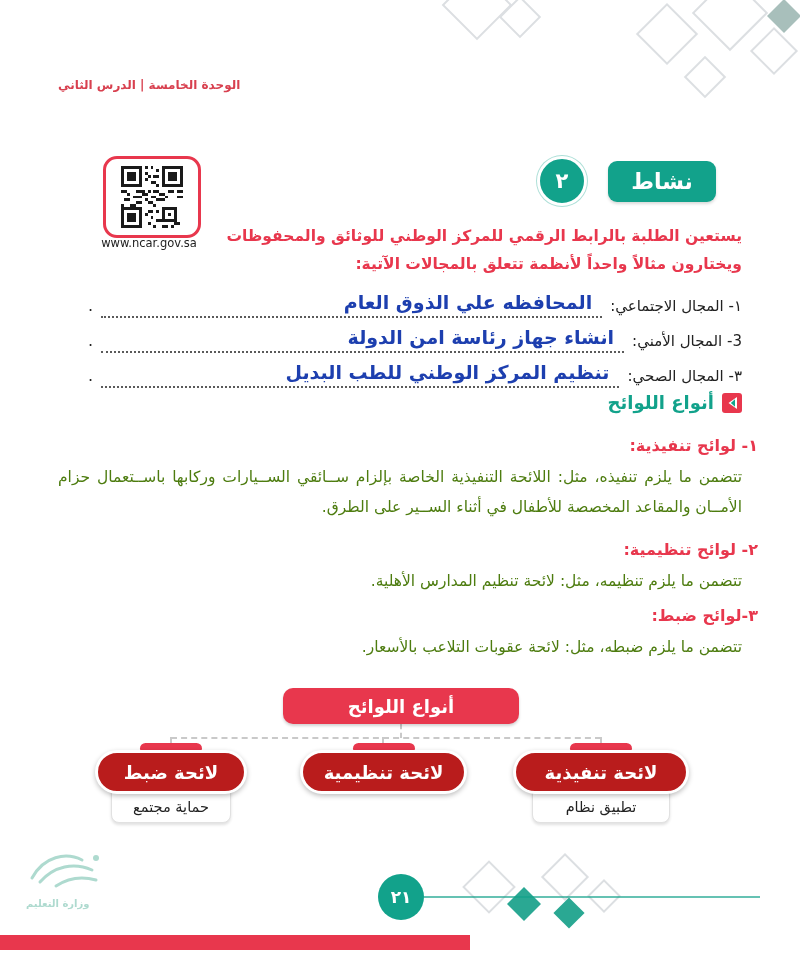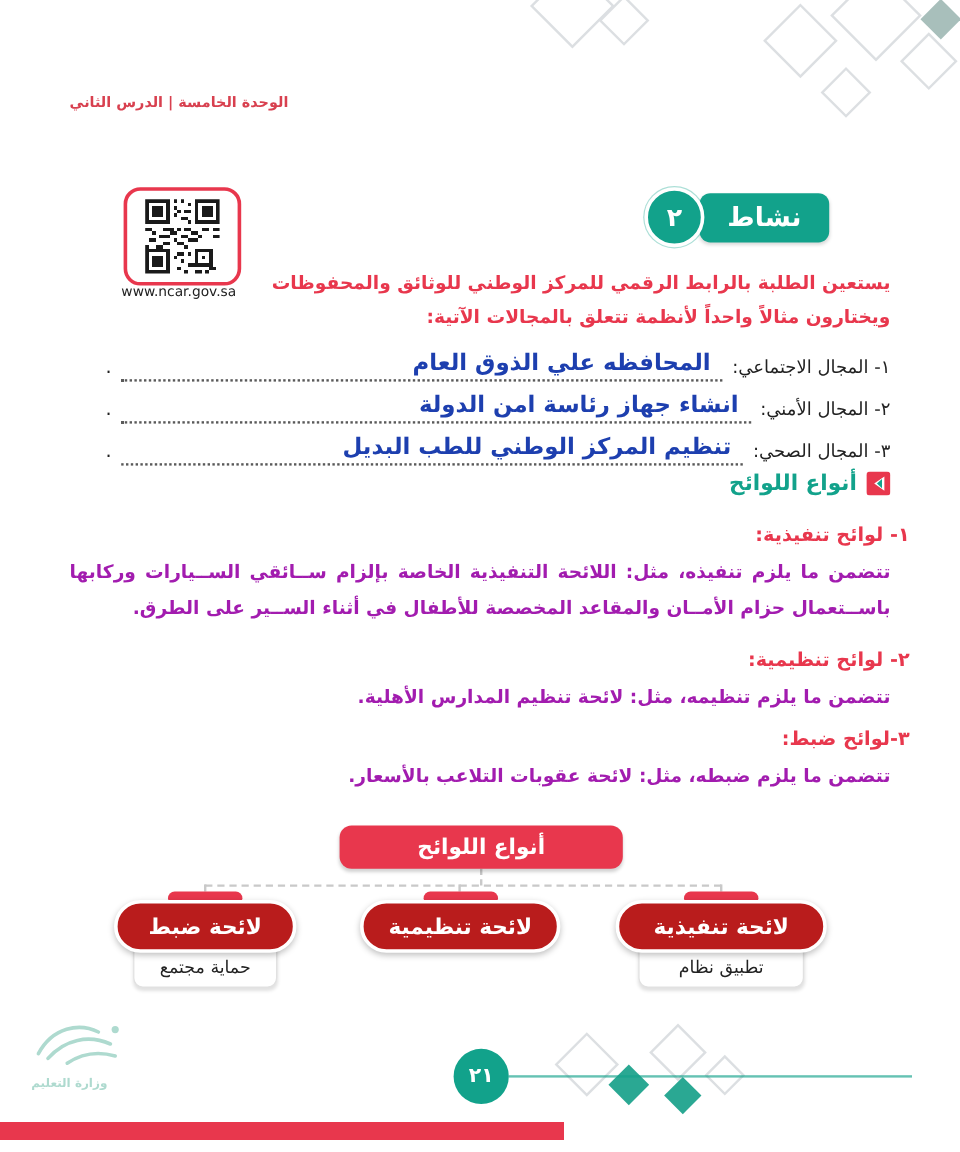--- a/index.html
+++ b/index.html
@@ -7,21 +7,21 @@
     position:relative;width:800px;height:960px;background:#ffffff;overflow:hidden;
     direction:rtl;font-family:"DejaVu Sans", sans-serif;color:#1a1a1a;
   }
   
   .breadcrumb{
     position:absolute;top:78px;left:58px;color:#d8404f;font-size:12px;font-weight:700;
     direction:rtl;
   }
   
   .badge-box{
-    position:absolute;top:161px;left:583px;width:108px;height:41px;background:#12a28b;
+    position:absolute;top:161px;left:608px;width:108px;height:41px;background:#12a28b;
     border-radius:9px;display:flex;align-items:center;justify-content:center;
     color:#fff;font-size:22px;font-weight:700;box-shadow:0 2px 3px rgba(0,0,0,.15);
   }
   .badge-circle{
     position:absolute;top:156px;left:537px;width:44px;height:44px;border-radius:50%;
     background:#12a28b;border:3px solid #ffffff;display:flex;align-items:center;justify-content:center;
     color:#fff;font-size:21px;font-weight:700;z-index:2;box-shadow:0 0 0 1px rgba(18,162,139,.35);
   }
   
   .qr-frame{
@@ -45,22 +45,22 @@
   .field-row .answer{
     flex:1;border-bottom:2px dotted #5a5a5a;color:#1d3faf;font-weight:700;font-size:19px;
     text-align:right;padding:0 10px 1px 18px;line-height:26px;white-space:nowrap;overflow:hidden;
   }
   .field-row .dot-end{font-size:16px;color:#222;padding-bottom:3px;}
   
   .section-head{position:absolute;top:392px;right:58px;display:flex;align-items:center;gap:8px;}
   .section-head .title{color:#12a28b;font-size:18px;font-weight:700;}
   .sub-head{position:absolute;right:42px;color:#e8374d;font-size:16px;font-weight:700;}
   .body-text{
-    position:absolute;right:58px;width:684px;font-size:15.5px;line-height:30px;color:#a21caf;
-    text-align:justify;text-align-last:right;font-weight:bold;
+    position:absolute;right:58px;width:684px;font-size:15.5px;line-height:30px;color:#4d7c0f;
+    text-align:justify;text-align-last:right;
   }
   
   .root-box{
     position:absolute;top:688px;left:283px;width:236px;height:36px;background:#e8374d;border-radius:10px;
     display:flex;align-items:center;justify-content:center;color:#fff;font-size:18px;font-weight:700;
     box-shadow:0 2px 3px rgba(0,0,0,.18);z-index:2;
   }
   .conn{position:absolute;z-index:1;}
   .conn.h{border-top:2px dashed #c9c9c9;height:0;}
   .conn.v{border-left:2px dashed #c9c9c9;width:0;}
@@ -177,21 +177,21 @@
   <div class="qr-url">www.ncar.gov.sa</div>
 
   <div class="intro">يستعين الطلبة بالرابط الرقمي للمركز الوطني للوثائق والمحفوظات ويختارون مثالاً واحداً لأنظمة تتعلق بالمجالات الآتية:</div>
 
   <div class="field-row" style="top:286px;">
     <span class="label">١- المجال الاجتماعي:</span>
     <span class="answer">المحافظه علي الذوق العام</span>
     <span class="dot-end">.</span>
   </div>
   <div class="field-row" style="top:321px;">
-    <span class="label">٢- المجال الأمني:</span>
+    <span class="label">3- المجال الأمني:</span>
     <span class="answer">انشاء جهاز رئاسة امن الدولة</span>
     <span class="dot-end">.</span>
   </div>
   <div class="field-row" style="top:356px;">
     <span class="label">٣- المجال الصحي:</span>
     <span class="answer">تنظيم المركز الوطني للطب البديل</span>
     <span class="dot-end">.</span>
   </div>
 
   <div class="section-head">

